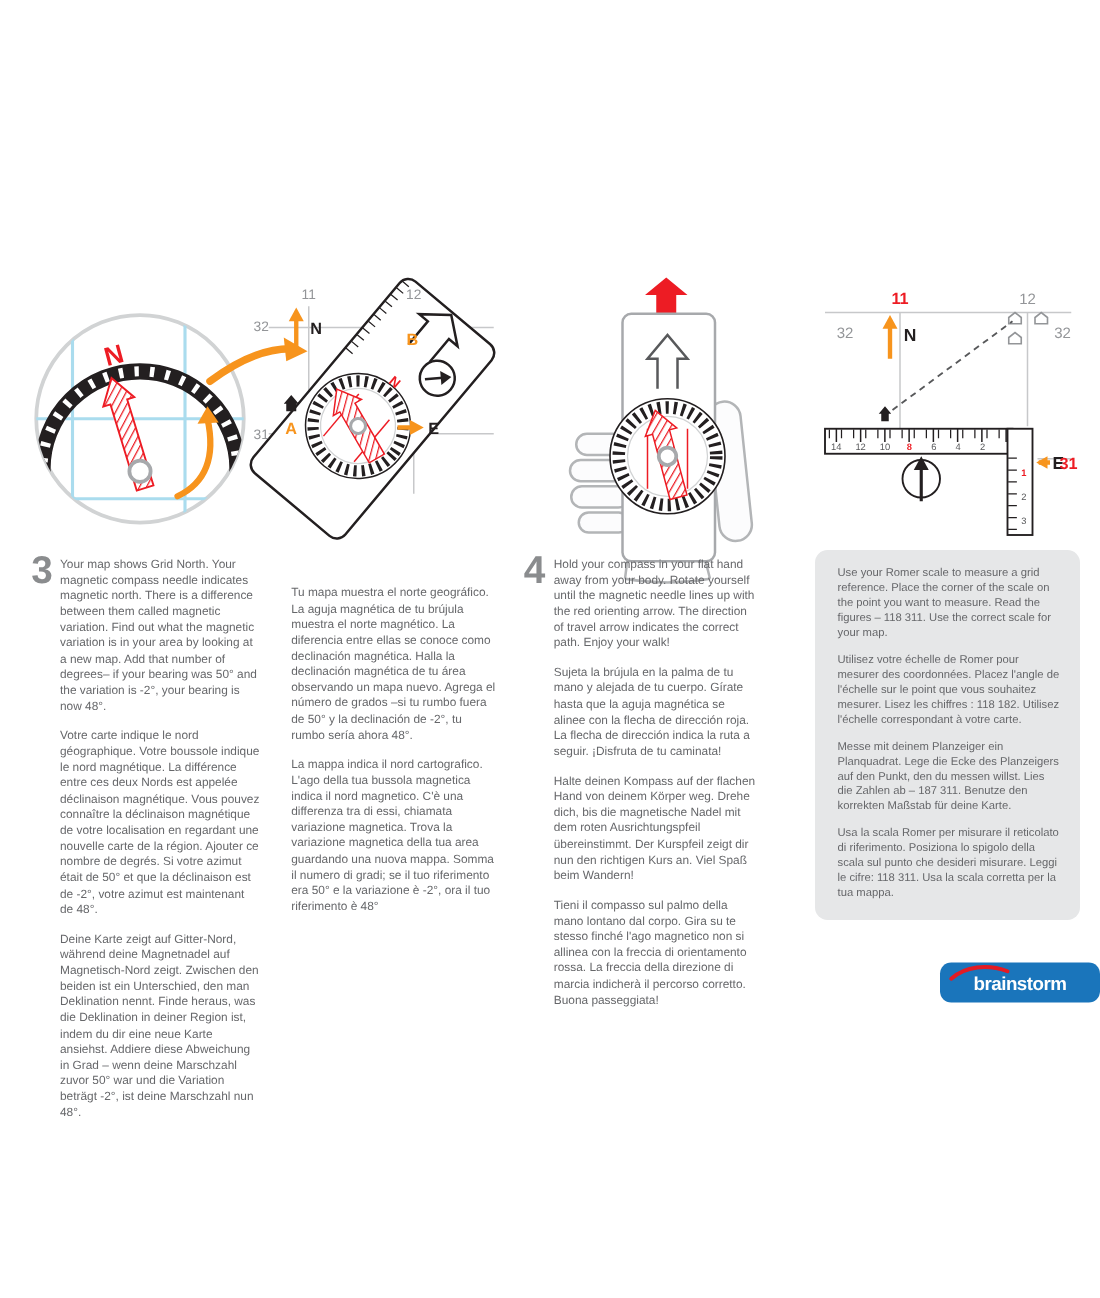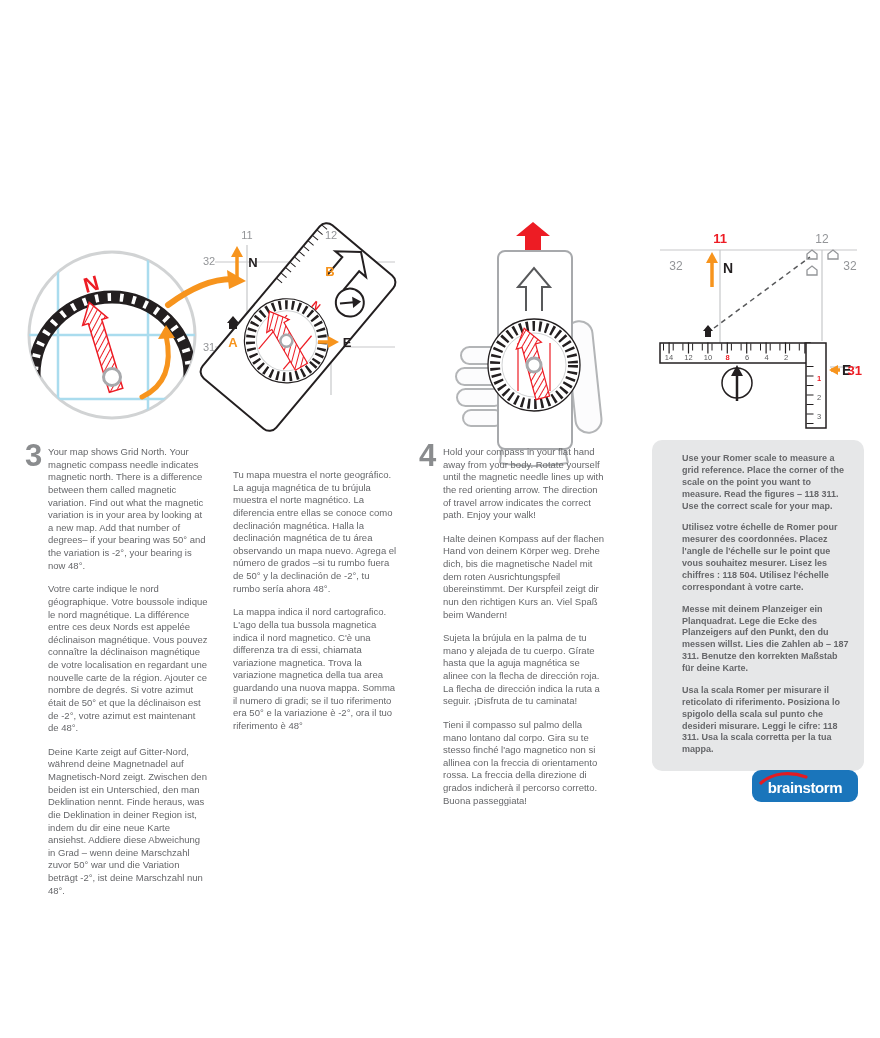--- a/index.html
+++ b/index.html
@@ -17,24 +17,24 @@
     position:absolute; font-size:9.5px; line-height:1.33; color:#66676a;
   }
   .col p { margin:0 0 11px 0; }
   .col1 { left:48px;  top:446px; width:160px; }
   .col2 { left:233px; top:469px; width:165px; }
   .col3 { left:443px; top:446px; width:162px; }
   .graybox {
     position:absolute; left:652px; top:440px; width:212px;
     background:#e6e7e8; border-radius:10px; padding:13px 14px; box-sizing:border-box;
   }
-  .graybox p { margin:0 0 10px 16px; font-size:9px; line-height:1.32; color:#66676a;font-weight:bold; }
+  .graybox p { margin:0 0 10px 4px; font-size:9px; line-height:1.32; color:#66676a; }
   .graybox p:last-child { margin-bottom:2px; }
   .logo {
-    position:absolute; left:752px; top:770px; width:106px; height:32px;
+    position:absolute; left:752px; top:770px; width:128px; height:32px;
     background:#1a75bb; border-radius:9px; display:flex; align-items:center; justify-content:center;
   }
   .logo-text {
     color:#ffffff; font-weight:bold; font-size:15px; letter-spacing:-0.4px; margin-top:3px;
   }
   .logo-swoosh { position:absolute; left:0; top:0; }
   svg text { font-family:"Liberation Sans", sans-serif; }
 </style>
 </head>
 <body>
@@ -208,28 +208,28 @@
   <p>Deine Karte zeigt auf Gitter-Nord, während deine Magnetnadel auf Magnetisch-Nord zeigt. Zwischen den beiden ist ein Unterschied, den man Deklination nennt. Finde heraus, was die Deklination in deiner Region ist, indem du dir eine neue Karte ansiehst. Addiere diese Abweichung in Grad –  wenn deine Marschzahl zuvor 50° war und die Variation beträgt -2°, ist deine Marschzahl nun 48°.</p>
 </div>
 <div class="col col2">
   <p>Tu mapa muestra el norte geográfico. La aguja magnética de tu brújula muestra el norte magnético. La diferencia entre ellas se conoce como declinación magnética. Halla la declinación magnética de tu área observando un mapa nuevo. Agrega el número de grados –si tu rumbo fuera de 50° y la declinación de -2°, tu rumbo sería ahora 48°.</p>
   <p>La mappa indica il nord cartografico. L'ago della tua bussola magnetica indica il nord magnetico. C'è una differenza tra di essi, chiamata variazione magnetica. Trova la variazione magnetica della tua area guardando una nuova mappa. Somma il numero di gradi; se il tuo riferimento era 50° e la variazione è -2°, ora il tuo riferimento è 48°</p>
 </div>
 
 <div class="step-num num4">4</div>
 <div class="col col3">
   <p>Hold your compass in your flat hand away from your body. Rotate yourself until the magnetic needle lines up with the red orienting arrow. The direction of travel arrow indicates the correct path. Enjoy your walk!</p>
+  <p>Sujeta la brújula en la palma de tu mano y alejada de tu cuerpo. Gírate hasta que la aguja magnética se alinee con la flecha de dirección roja. La flecha de dirección indica la ruta a seguir. ¡Disfruta de tu caminata!</p>
   <p>Halte deinen Kompass auf der flachen Hand von deinem Körper weg. Drehe dich, bis die magnetische Nadel  mit dem roten Ausrichtungspfeil übereinstimmt. Der Kurspfeil zeigt dir nun den richtigen Kurs an. Viel Spaß beim Wandern!</p>
-  <p>Sujeta la brújula en la palma de tu mano y alejada de tu cuerpo. Gírate hasta que la aguja magnética se alinee con la flecha de dirección roja. La flecha de dirección indica la ruta a seguir. ¡Disfruta de tu caminata!</p>
-  <p>Tieni il compasso sul palmo della mano lontano dal corpo. Gira su te stesso finché l'ago magnetico non si allinea con la freccia di orientamento rossa. La freccia della direzione di grados indicherà il percorso corretto. Buona passeggiata!</p>
+  <p>Tieni il compasso sul palmo della mano lontano dal corpo. Gira su te stesso finché l'ago magnetico non si allinea con la freccia di orientamento rossa. La freccia della direzione di marcia indicherà il percorso corretto. Buona passeggiata!</p>
 </div>
 
 <div class="graybox">
   <p>Use your Romer scale to measure a grid reference. Place the corner of the scale on the point you want to measure. Read the figures – 118 311. Use the correct scale for your map.</p>
-  <p>Utilisez votre échelle de Romer pour mesurer des coordonnées. Placez l'angle de l'échelle sur le point que vous souhaitez mesurer. Lisez les chiffres : 118 504. Utilisez l'échelle correspondant à votre carte.</p>
+  <p>Utilisez votre échelle de Romer pour mesurer des coordonnées. Placez l'angle de l'échelle sur le point que vous souhaitez mesurer. Lisez les chiffres : 118 182. Utilisez l'échelle correspondant à votre carte.</p>
   <p>Messe mit deinem Planzeiger ein Planquadrat. Lege die Ecke des Planzeigers auf den Punkt, den du messen willst. Lies die Zahlen ab – 187 311. Benutze den korrekten Maßstab für deine Karte.</p>
   <p>Usa la scala Romer per misurare il reticolato di riferimento. Posiziona lo spigolo della scala sul punto che desideri misurare. Leggi le cifre: 118 311. Usa la scala corretta per la tua mappa.</p>
 </div>
 
 <div class="logo">
   <svg class="logo-swoosh" width="106" height="32" viewBox="0 0 106 32">
     <path d="M 9 13 C 20 3 38 1 54 7" stroke="#e31b23" stroke-width="3.2" fill="none" stroke-linecap="round"></path>
   </svg>
   <span class="logo-text">brainstorm</span>
 </div>

